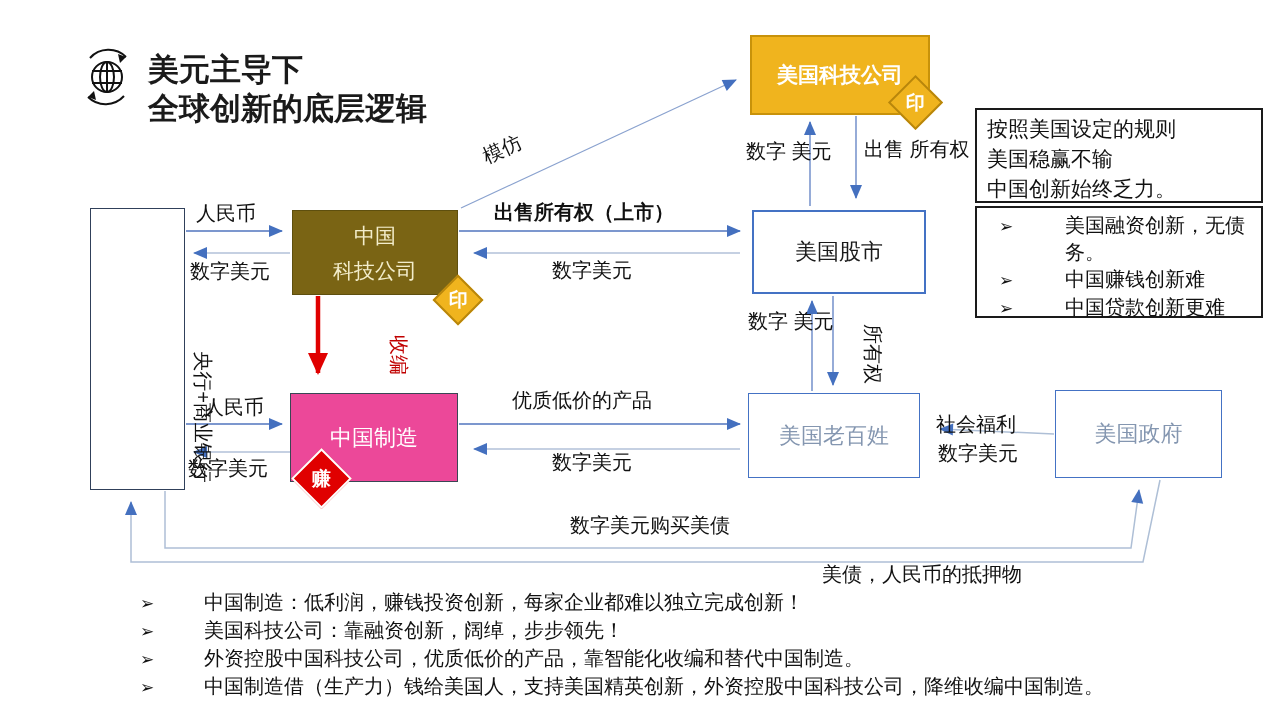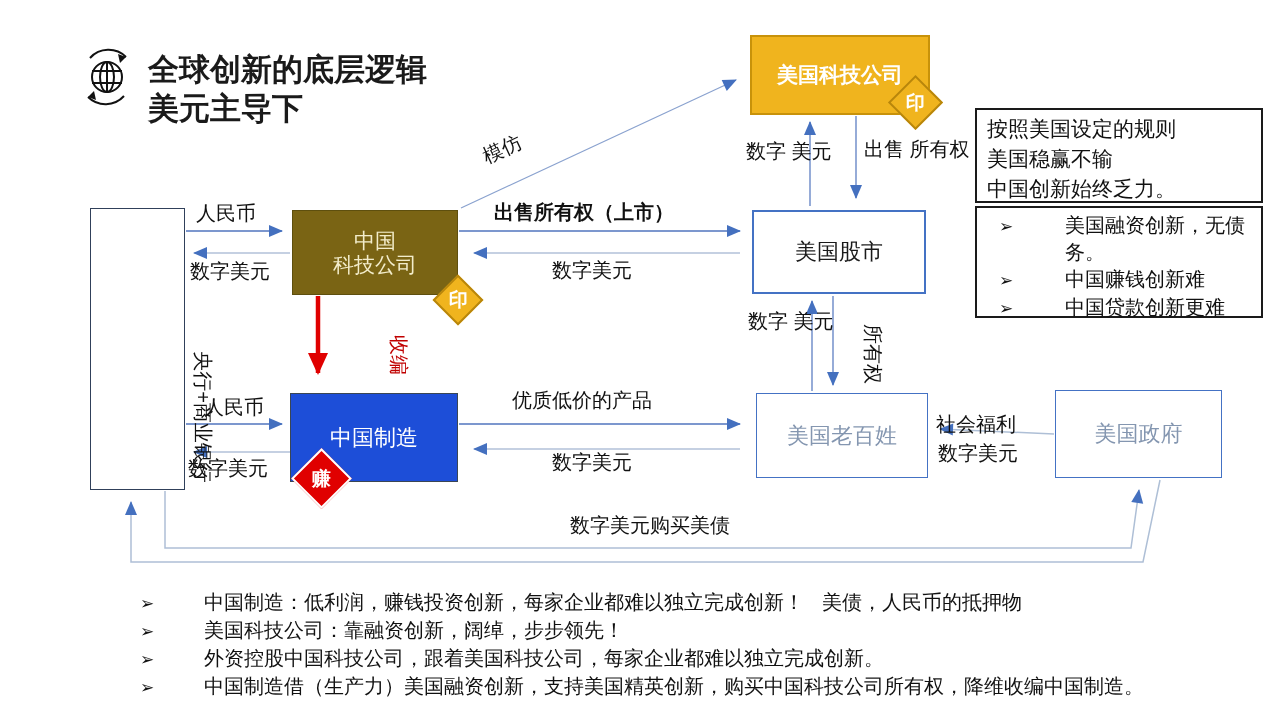--- a/index.html
+++ b/index.html
@@ -39,22 +39,22 @@
       <line x1="16" y1="39" x2="46" y2="39"></line>
       <line x1="31" y1="18" x2="31" y2="48"></line>
       <path d="M14,14 A25,25 0 0 1 50,13" stroke-width="2"></path>
       <path d="M48,52 A25,25 0 0 1 12,53" stroke-width="2"></path>
     </g>
     <path d="M50,13 l-8,-3 l2,9 z" fill="#111"></path>
     <path d="M12,53 l8,3 l-2,-9 z" fill="#111"></path>
   </svg>
 
   <div id="title">
+    <div>美元主导下</div>
     <div>全球创新的底层逻辑</div>
-    <div>美元主导下</div>
   </div>
 
   <svg class="wires" width="1280" height="720" viewBox="0 0 1280 720">
     <defs>
       <marker id="mB" markerUnits="userSpaceOnUse" markerWidth="16" markerHeight="14" refX="14" refY="7" orient="auto">
         <path d="M1,1 L15,7 L1,13 Z" fill="#4470BF"></path>
       </marker>
       <marker id="mR" markerUnits="userSpaceOnUse" markerWidth="24" markerHeight="22" refX="21" refY="11" orient="auto">
         <path d="M1,1 L23,11 L1,21 Z" fill="#E00000"></path>
       </marker>
@@ -78,33 +78,33 @@
     <path d="M1160,480 L1143,562 L131,562 L131,502" stroke="#AEBFD6" stroke-width="1.5" fill="none" marker-end="url(#mB)"></path>
   </svg>
 
   <div class="node" style="left:90px;top:208px;width:95px;height:282px;background:#fff;border:1.5px solid #30405A;"></div>
 
   <div class="node" style="left:750px;top:35px;width:180px;height:80px;background:#F0B41E;border:2px solid #C8920A;">
     <span style="color:#fff;font-weight:bold;font-size:21px;">美国科技公司</span>
   </div>
 
   <div class="node pre" style="left:292px;top:210px;width:166px;height:85px;background:#7A6414;border:1px solid #5E4F0E;">
-    <span class="pre" style="color:#F3EDCB;font-size:21px;line-height:24px;">中国
+    <span class="pre" style="color:#F3EDCB;font-size:21px;line-height:35px;">中国
 科技公司</span>
   </div>
 
   <div class="node" style="left:752px;top:210px;width:174px;height:84px;background:#fff;border:2px solid #4472C4;">
     <span style="color:#1a1a1a;font-size:22px;">美国股市</span>
   </div>
 
-  <div class="node" style="left:290px;top:393px;width:168px;height:89px;background:#1d4ed8;border:1px solid #3A4654;">
+  <div class="node" style="left:290px;top:393px;width:168px;height:89px;background:#ec4899;border:1px solid #3A4654;">
     <span style="color:#fff;font-size:22px;">中国制造</span>
   </div>
 
-  <div class="node" style="left:748px;top:393px;width:172px;height:85px;background:#fff;border:1.5px solid #4472C4;margin-left:8px;">
+  <div class="node" style="left:748px;top:393px;width:172px;height:85px;background:#fff;border:1.5px solid #4472C4;">
     <span style="color:#8496B0;font-size:22px;">美国老百姓</span>
   </div>
 
   <div class="node" style="left:1055px;top:390px;width:167px;height:88px;background:#fff;border:1.5px solid #4472C4;">
     <span style="color:#8496B0;font-size:22px;">美国政府</span>
   </div>
 
   <div class="diamond" style="left:896px;top:83px;width:39px;height:39px;background:#F0B41E;border:2px solid #B8860B;">
     <span>印</span>
   </div>
@@ -129,21 +129,21 @@
   <div class="lbl rot90" style="left:832px;top:341px;width:82px;">所有权</div>
   <div class="lbl rot90" style="left:369px;top:342px;width:60px;color:#C00000;">收编</div>
   <div class="lbl" style="left:512px;top:387px;">优质低价的产品</div>
   <div class="lbl" style="left:552px;top:449px;">数字美元</div>
   <div class="lbl" style="left:204px;top:394px;">人民币</div>
   <div class="lbl" style="left:188px;top:455px;">数字美元</div>
   <div class="lbl rot90" style="left:118px;top:404px;width:170px;">央行+商业银行</div>
   <div class="lbl" style="left:936px;top:395px;margin-top:16px;">社会福利</div>
   <div class="lbl" style="left:938px;top:440px;">数字美元</div>
   <div class="lbl" style="left:570px;top:512px;">数字美元购买美债</div>
-  <div class="lbl" style="left:822px;top:561px;margin-top:28px;">美债，人民币的抵押物</div>
+  <div class="lbl" style="left:822px;top:561px;">美债，人民币的抵押物</div>
 
   <div class="infobox" style="left:975px;top:108px;width:288px;height:95px;padding:4px 10px;font-size:21px;line-height:30px;">
     <div>按照美国设定的规则</div>
     <div>美国稳赢不输</div>
     <div>中国创新始终乏力。</div>
   </div>
 
   <div class="infobox" style="left:975px;top:206px;width:288px;height:112px;font-size:20px;line-height:27px;">
     <ul>
       <li>
@@ -165,21 +165,21 @@
     <li>
       <span class="bullet">➢</span>
       <span class="ftext">中国制造：低利润，赚钱投资创新，每家企业都难以独立完成创新！</span>
     </li>
     <li>
       <span class="bullet">➢</span>
       <span class="ftext"> 美国科技公司：靠融资创新，阔绰，步步领先！</span>
     </li>
     <li>
       <span class="bullet">➢</span>
-      <span class="ftext">外资控股中国科技公司，跟着美国科技公司，每家企业都难以独立完成创新。</span>
+      <span class="ftext">外资控股中国科技公司，优质低价的产品，靠智能化收编和替代中国制造。</span>
     </li>
     <li>
       <span class="bullet">➢</span>
-      <span class="ftext">中国制造借（生产力）美国融资创新，支持美国精英创新，购买中国科技公司所有权，降维收编中国制造。</span>
+      <span class="ftext">中国制造借（生产力）钱给美国人，支持美国精英创新，外资控股中国科技公司，降维收编中国制造。</span>
     </li>
   </ul>
 
 </div>
 
 </body></html>

